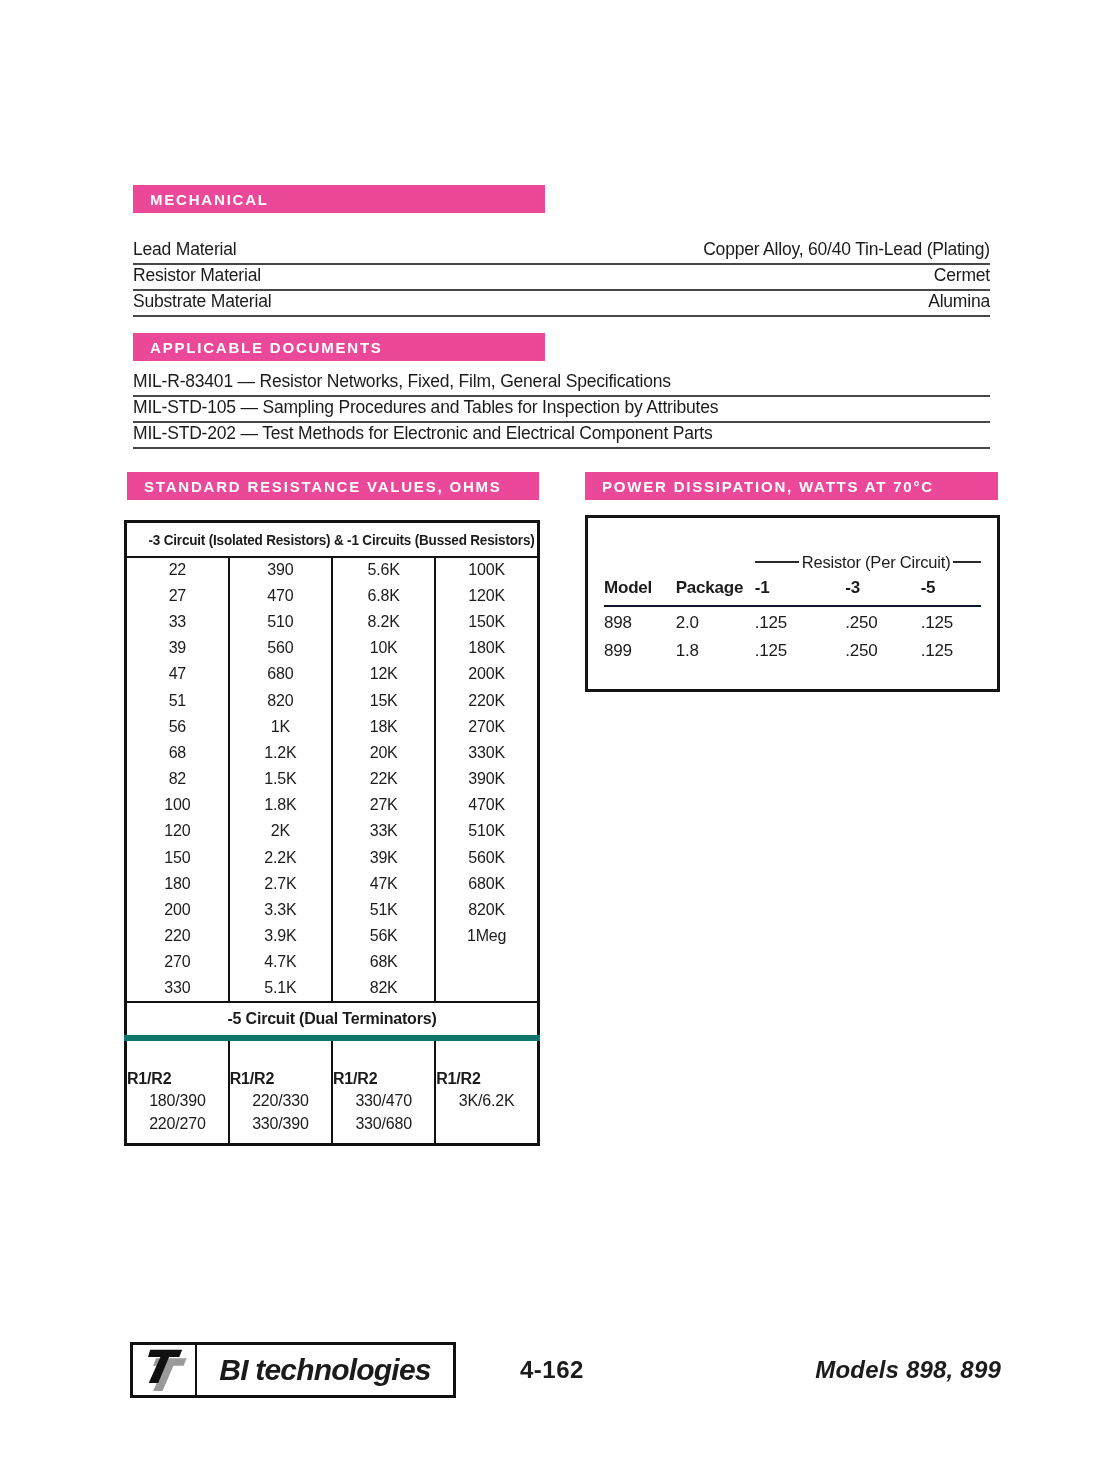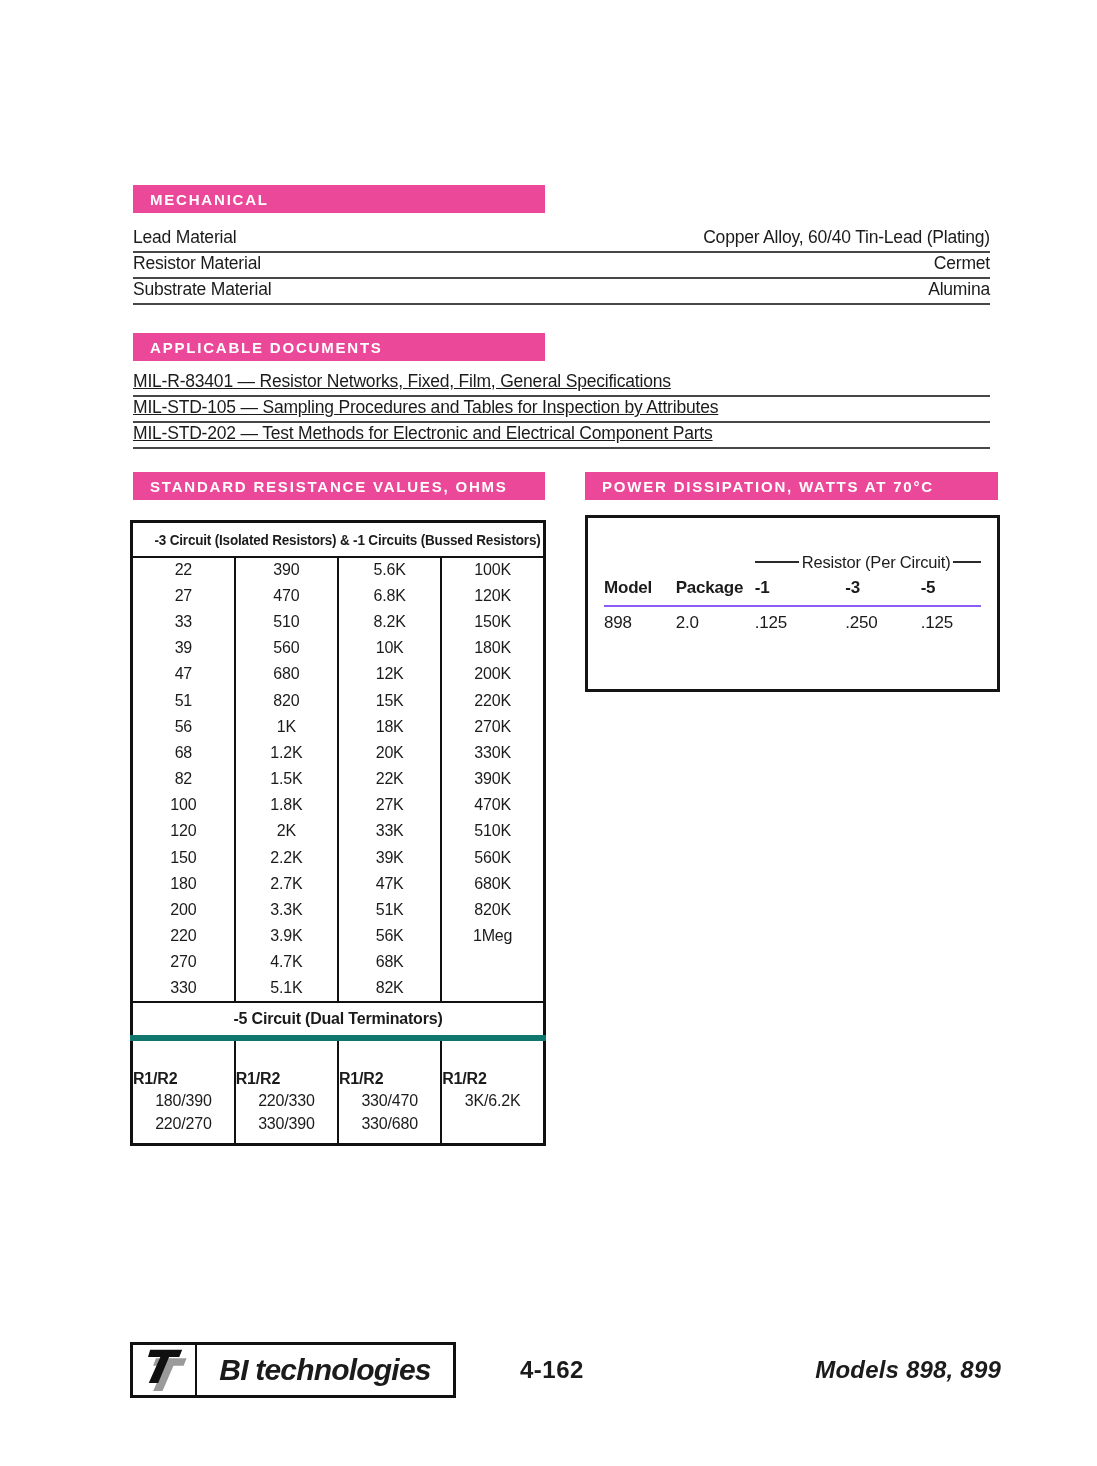--- a/index.html
+++ b/index.html
@@ -16,40 +16,39 @@
   .black-bar {
     background:#ec4899; color:#ffffff;
     height:28px; display:flex; align-items:center;
     padding-left:17px;
     font-weight:700; font-size:15px; letter-spacing:1.8px;
     text-transform:uppercase;
   }
   
   .sec-mechanical { position:absolute; left:133px; top:185px; width:857px; }
   .sec-mechanical .black-bar { width:412px; }
-  .spec-rows { margin-top:14px; }
+  .spec-rows { margin-top:26px; }
   .spec-row {
     display:flex; justify-content:space-between; align-items:flex-end;
     height:26px; padding-bottom:3px;
     border-bottom:2px solid #474747;
     font-size:17.5px;
   }
   
   .sec-docs { position:absolute; left:133px; top:333px; width:857px; }
   .sec-docs .black-bar { width:412px; }
   .doc-rows { margin-top:10px; }
   .doc-row {
     display:flex; align-items:flex-end;
     height:26px; padding-bottom:3px;
     border-bottom:2px solid #474747;
     font-size:17.5px;
-    text-decoration:underline;
   }
   
-  .sec-resistance { position:absolute; left:130px; top:472px; width:416px; }
+  .sec-resistance { position:absolute; left:124px; top:472px; width:416px; }
   .sec-resistance .black-bar { width:412px; margin-left:3px; }
   table.res-table {
     margin-top:20px;
     border-collapse:collapse; table-layout:fixed;
     width:416px;
     border:3px solid #111;
     font-size:16px;
   }
   table.res-table col { width:25%; }
   .res-group-header th {
@@ -89,21 +88,21 @@
   table.power-table col.c1{width:19%;} table.power-table col.c2{width:21%;}
   table.power-table col.c3{width:24%;} table.power-table col.c4{width:20%;}
   table.power-table col.c5{width:16%;}
   .dash-wrap { display:flex; align-items:center; height:24px; }
   .dash { height:2px; background:#2a2a2a; }
   .dash-left { width:44px; }
   .dash-right { flex:1; }
   .span-label { padding:0 3px; font-size:16.5px; white-space:nowrap; }
   table.power-table th {
     text-align:left; font-weight:700;
-    border-bottom:2px solid #8b5cf6;
+    border-bottom:2px solid #0f172a;
     padding:4px 0 7px; font-size:17px;
   }
   table.power-table td.val { padding:6px 0 2px; }
   
   .footer {
     position:absolute; left:130px; top:1342px; width:871px; height:56px;
     display:flex; align-items:center;
   }
   .logo-box {
     width:326px; height:56px;
@@ -376,20 +375,27 @@
         <tbody>
 
             <tr>
               <td class="val">898</td>
               <td class="val">2.0</td>
               <td class="val">.125</td>
               <td class="val">.250</td>
               <td class="val">.125</td>
             </tr>
 
+            <tr>
+              <td class="val">899</td>
+              <td class="val">1.8</td>
+              <td class="val">.125</td>
+              <td class="val">.250</td>
+              <td class="val">.125</td>
+            </tr>
           </tbody>
       </table>
     </div>
   </section>
 
   <div class="footer">
     <div class="logo-box">
       <div class="tt-cell">
         <svg viewBox="0 0 66 62" width="48" height="46" aria-hidden="true">
           <path d="M22 15 H64 L60 25 H46 L31 60 H18 L34 25 H18 Z" fill="#9a9a9a"></path>

